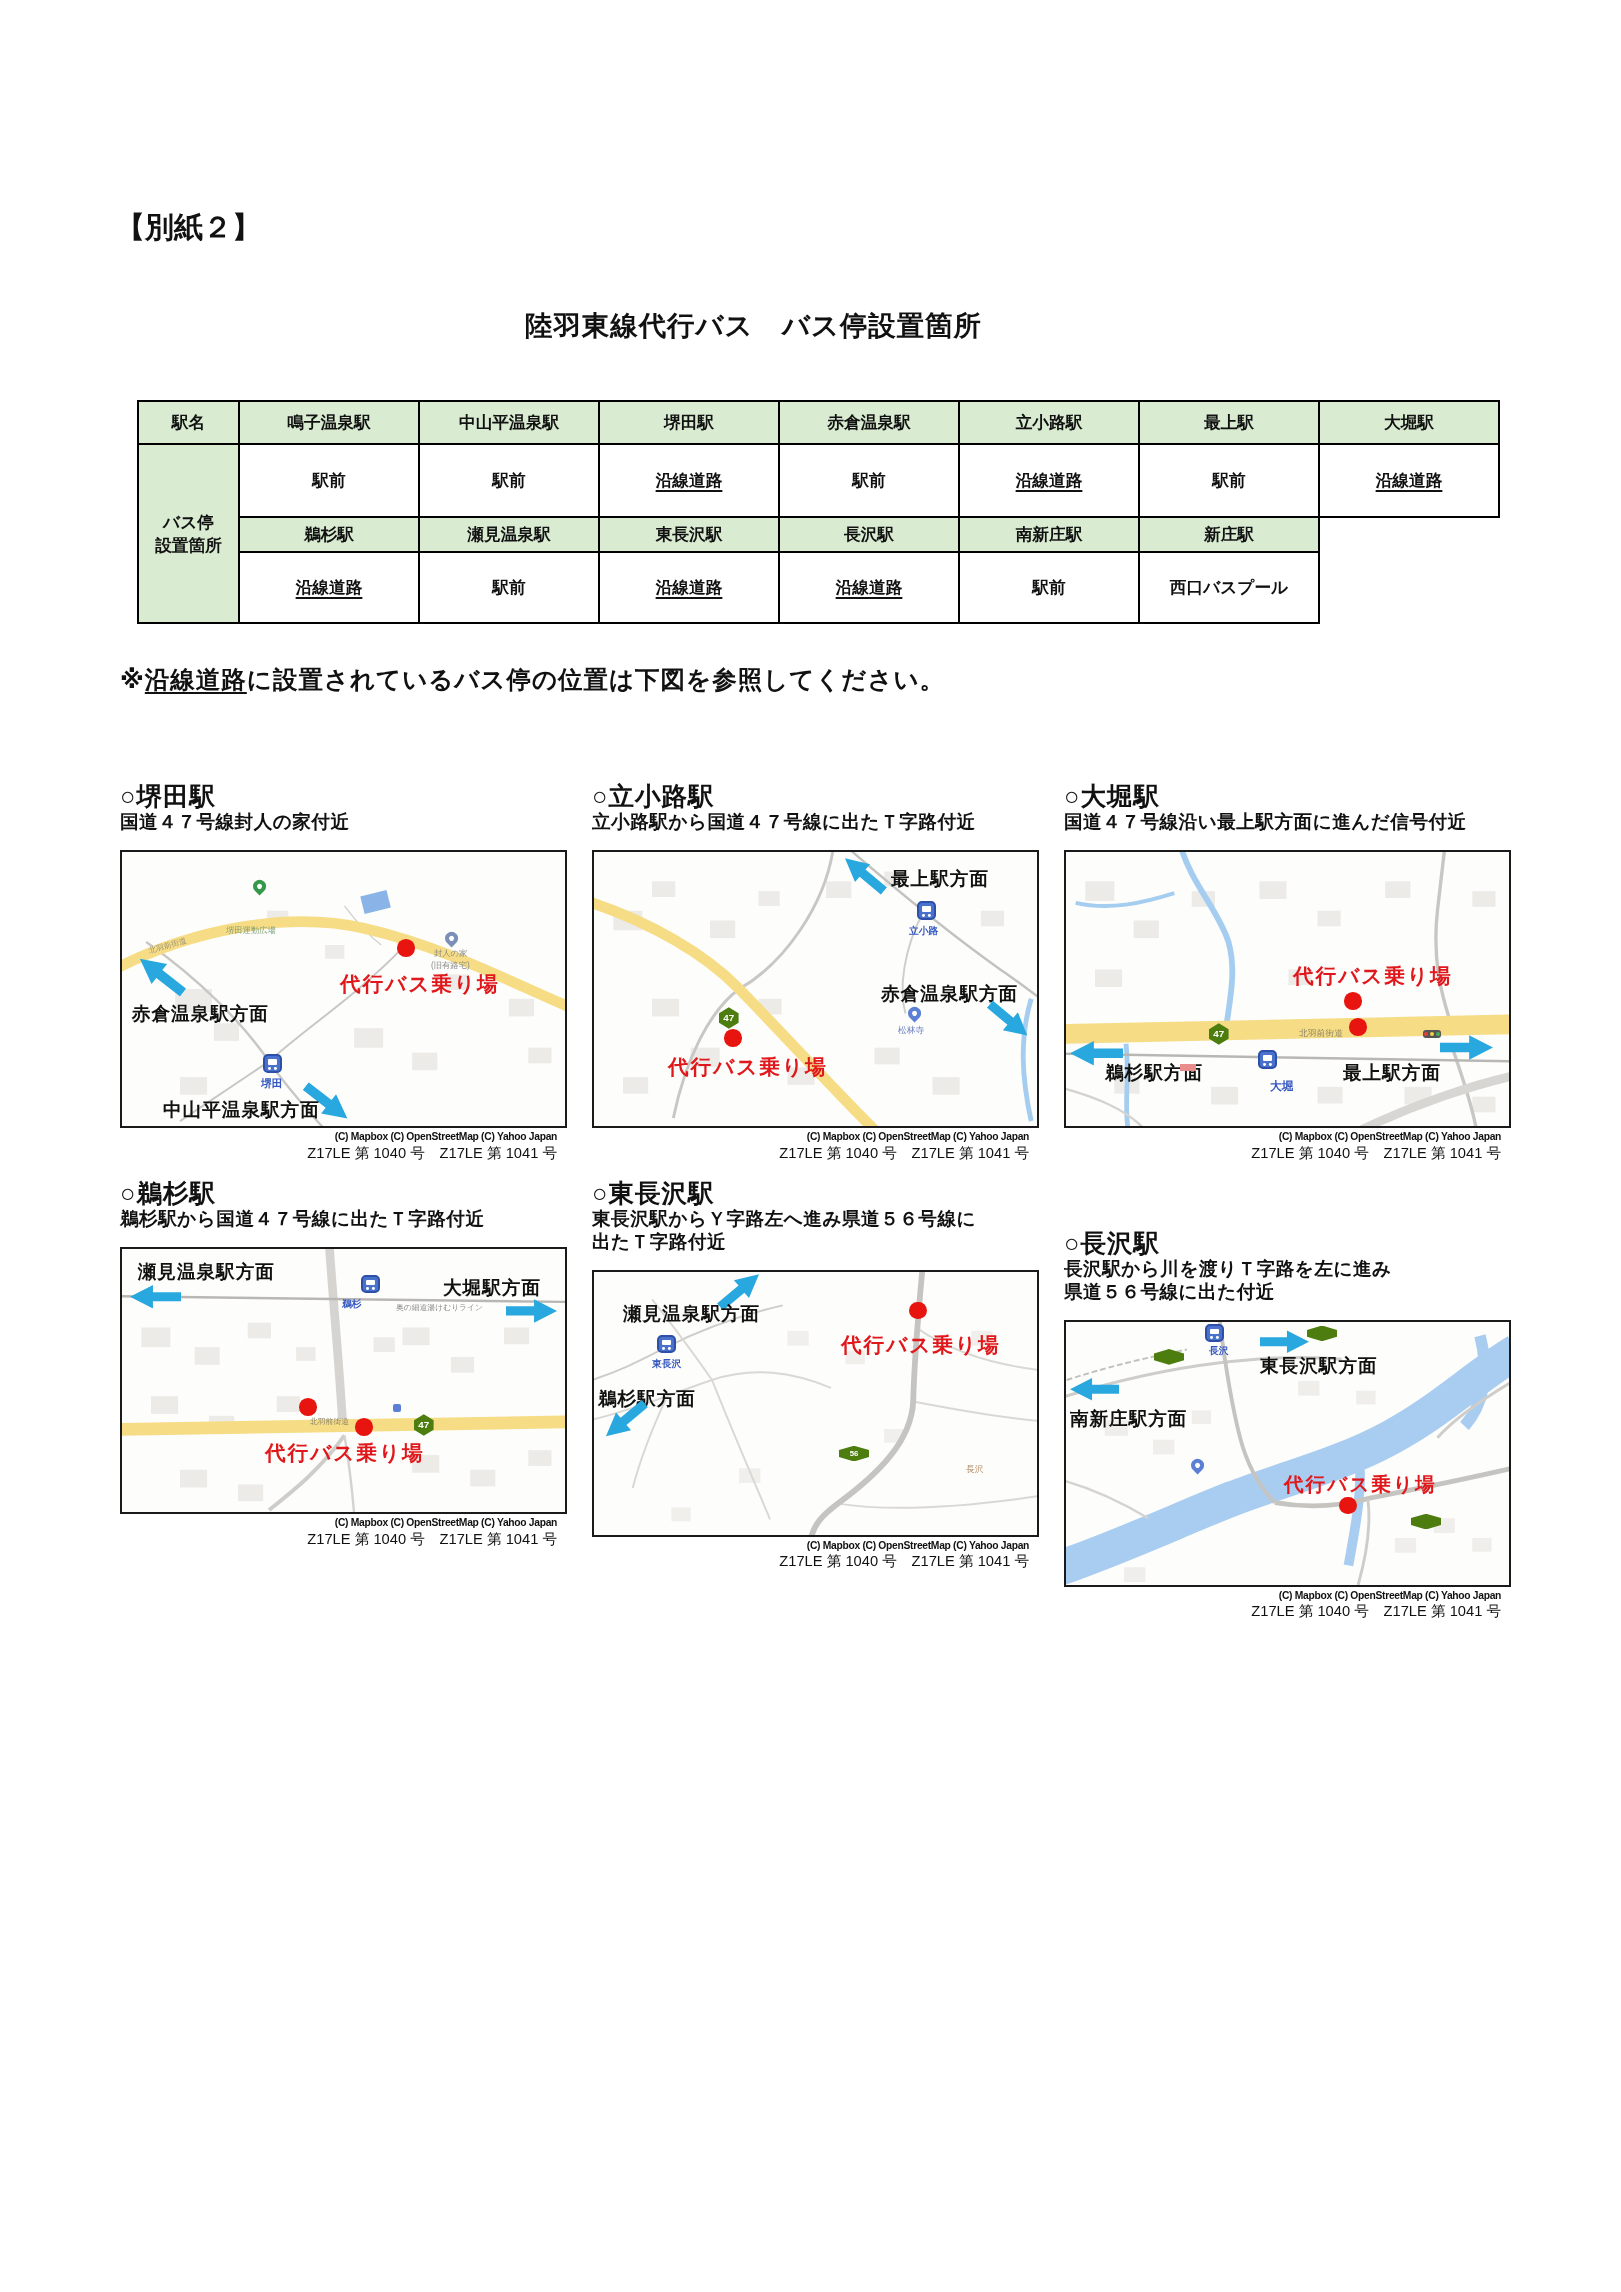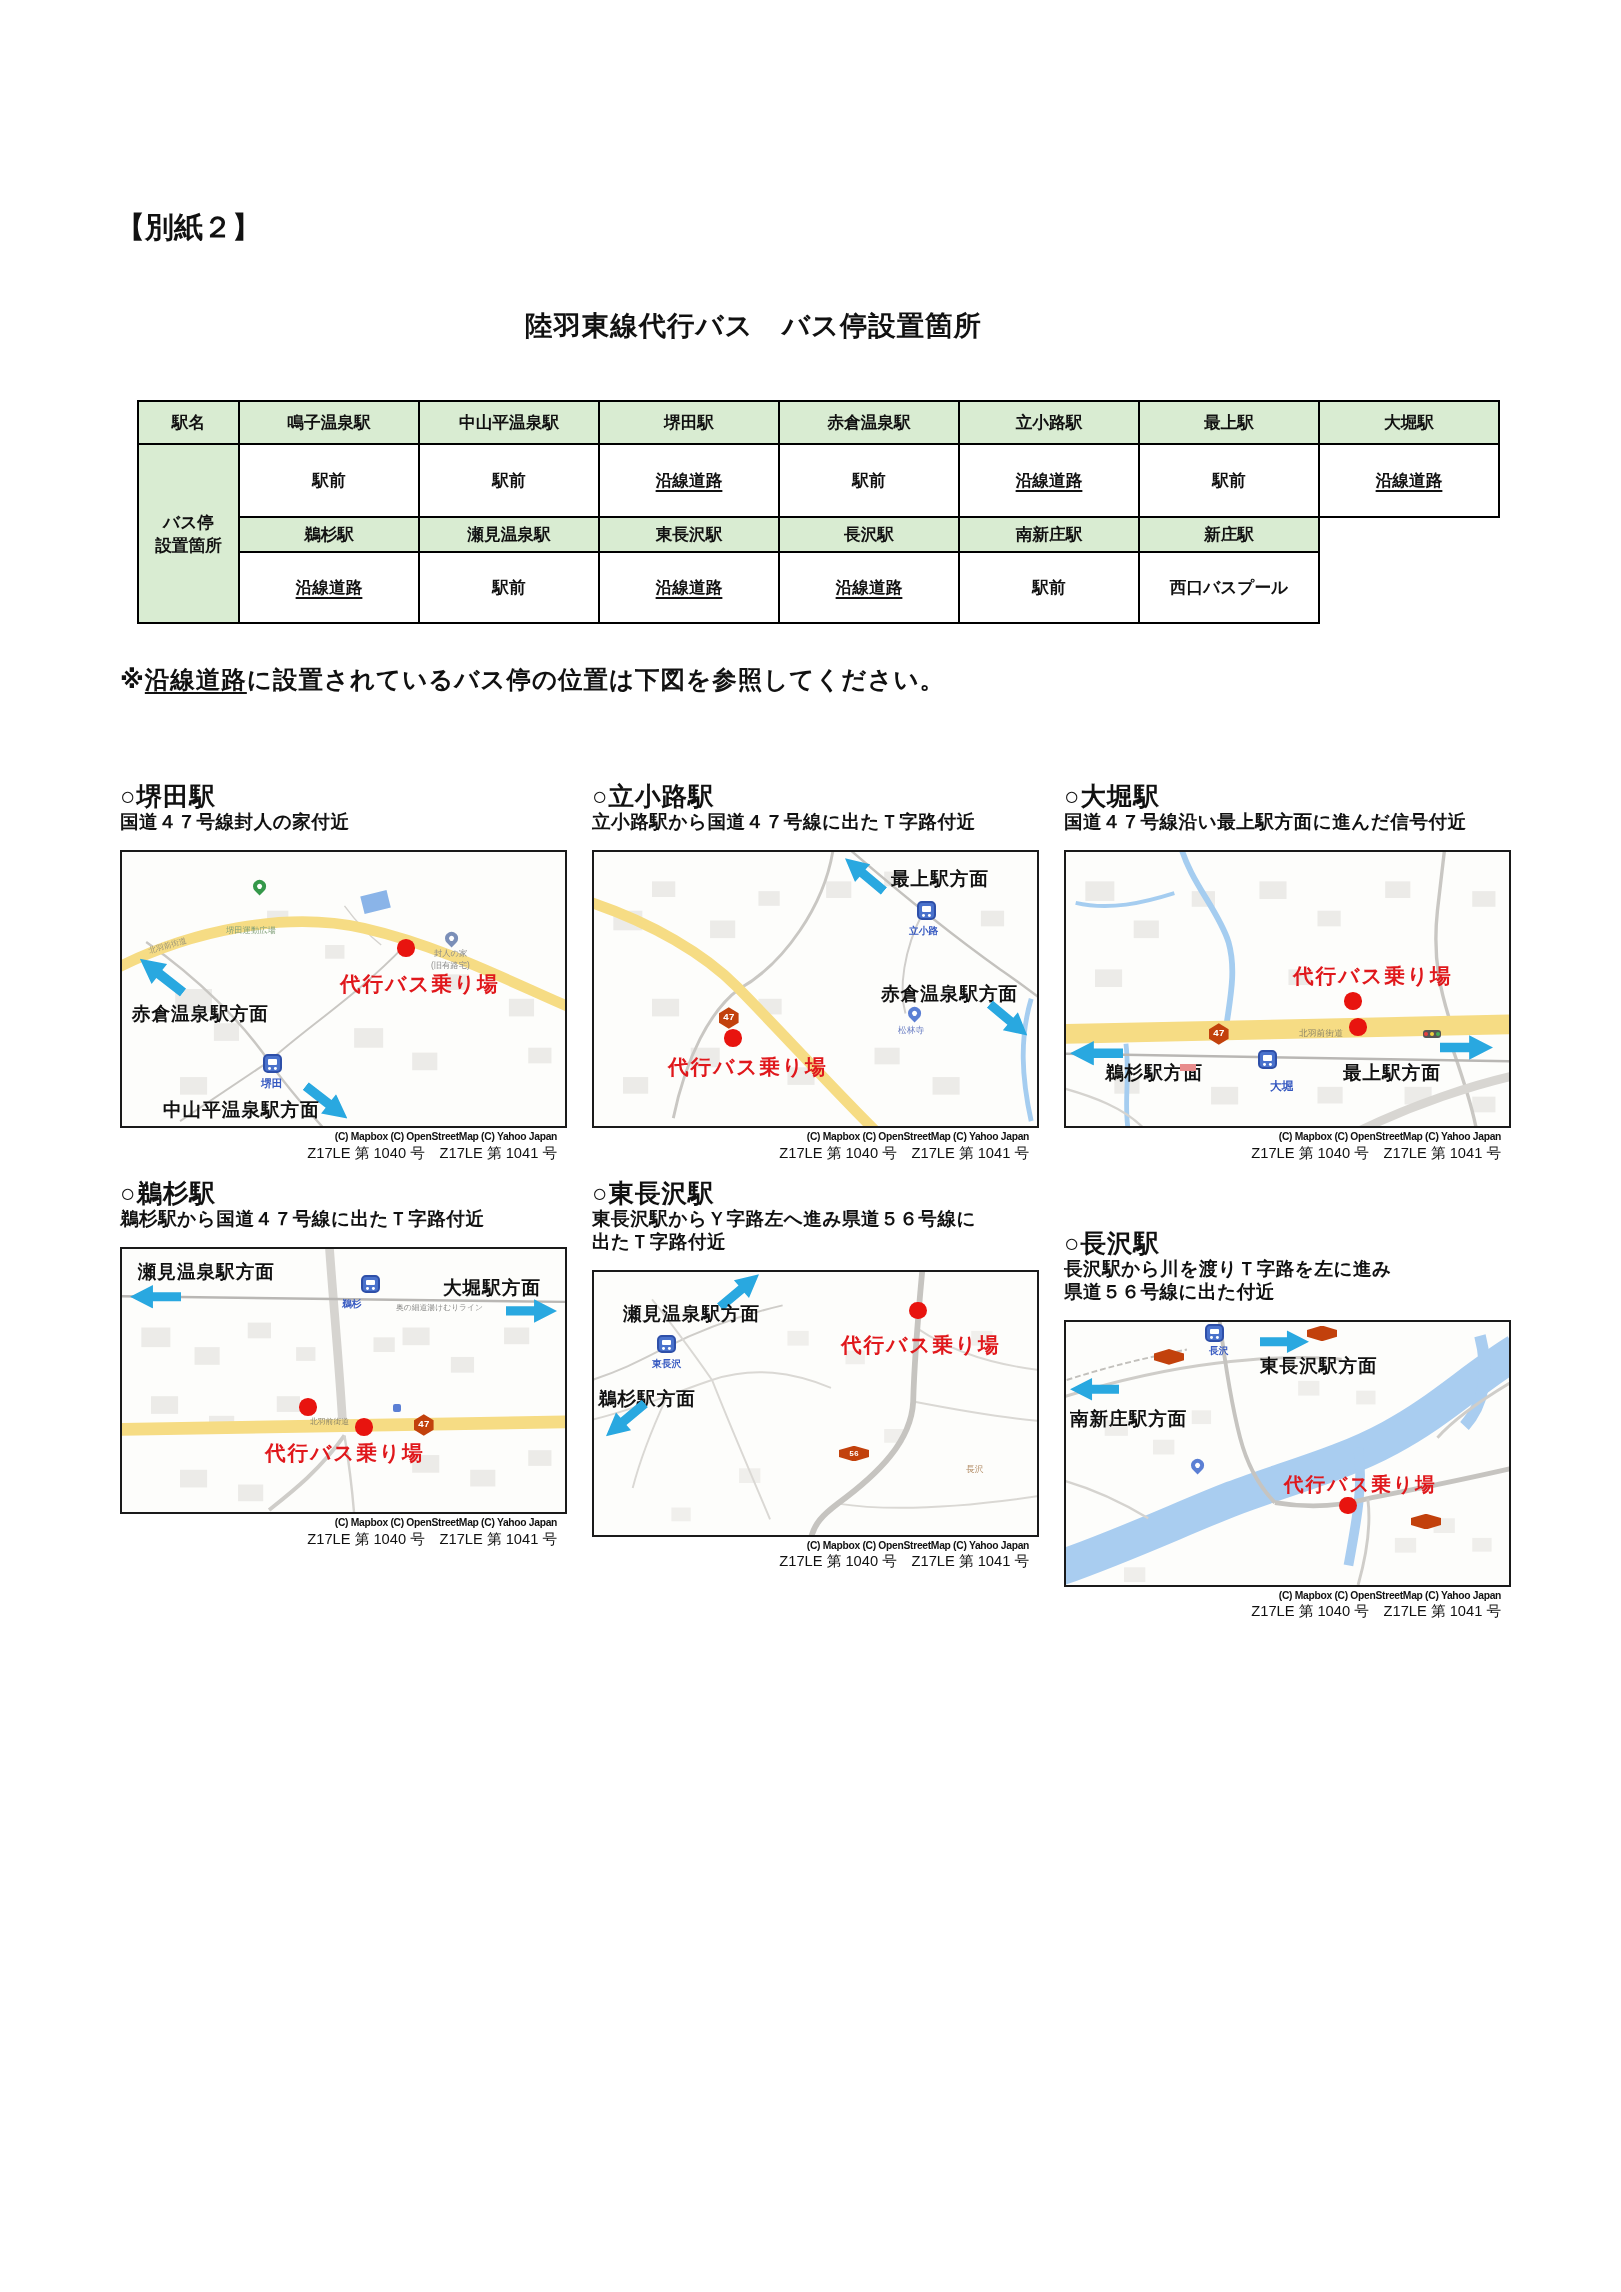--- a/index.html
+++ b/index.html
@@ -41,23 +41,23 @@
   .sticon{position:absolute;width:18.6px;height:18.6px;background:#4a72cc;border:2px solid #2e4fa8;border-radius:4.9px;box-sizing:border-box;}
   .sticon::after{content:"";position:absolute;left:2.9px;top:2.9px;width:8.8px;height:5.9px;background:#fff;border-radius:1px;}
   .sticon::before{content:"";position:absolute;left:2.9px;top:10.8px;width:2.9px;height:2.9px;background:#fff;border-radius:50%;box-shadow:5.9px 0 0 #fff;}
   .stlabel{position:absolute;color:#3558c0;font-size:9.8px;font-weight:700;white-space:nowrap;}
   .pin{position:absolute;width:12.7px;height:12.7px;background:#5b7fd4;border-radius:50% 50% 50% 0;transform:rotate(-45deg);}
   .pin::after{content:"";position:absolute;left:3.9px;top:3.9px;width:4.9px;height:4.9px;background:#fff;border-radius:50%;}
   .pin.green{background:#35984a;}
   .pin.gray{background:#7b8fb8;}
   .tinylabel{position:absolute;color:#8a8a88;font-size:8.3px;white-space:nowrap;}
   .roadlabel{position:absolute;color:#9a9478;font-size:7.8px;white-space:nowrap;}
-  .shield{position:absolute;width:19.6px;height:21.6px;background:#c2410c;
+  .shield{position:absolute;width:19.6px;height:21.6px;background:#4d7c0f;
     clip-path:polygon(50% 0,100% 28%,100% 72%,50% 100%,0 72%,0 28%);
-    color:#fff;font-size:9.8px;font-weight:700;display:flex;align-items:center;justify-content:center;font-family:Liberation Mono, monospace;}
+    color:#fff;font-size:9.8px;font-weight:700;display:flex;align-items:center;justify-content:center;}
   .shield.small{width:30px;height:15.7px;font-size:7.8px;}
   .bluepara{position:absolute;width:27.4px;height:17.6px;background:#8ab4e8;transform:rotate(-14deg);}
   .reddash{position:absolute;width:15.7px;height:6.9px;background:#e88c8c;}
   .bluesq{position:absolute;width:7.8px;height:7.8px;background:#5b7fd4;border-radius:2px;}
   .signal{position:absolute;width:17.6px;height:7.8px;background:#555;border-radius:2.9px;display:flex;align-items:center;justify-content:space-around;}
   .signal i{width:3.9px;height:3.9px;border-radius:50%;display:block;}
 </style>
 </head>
 <body>
 

